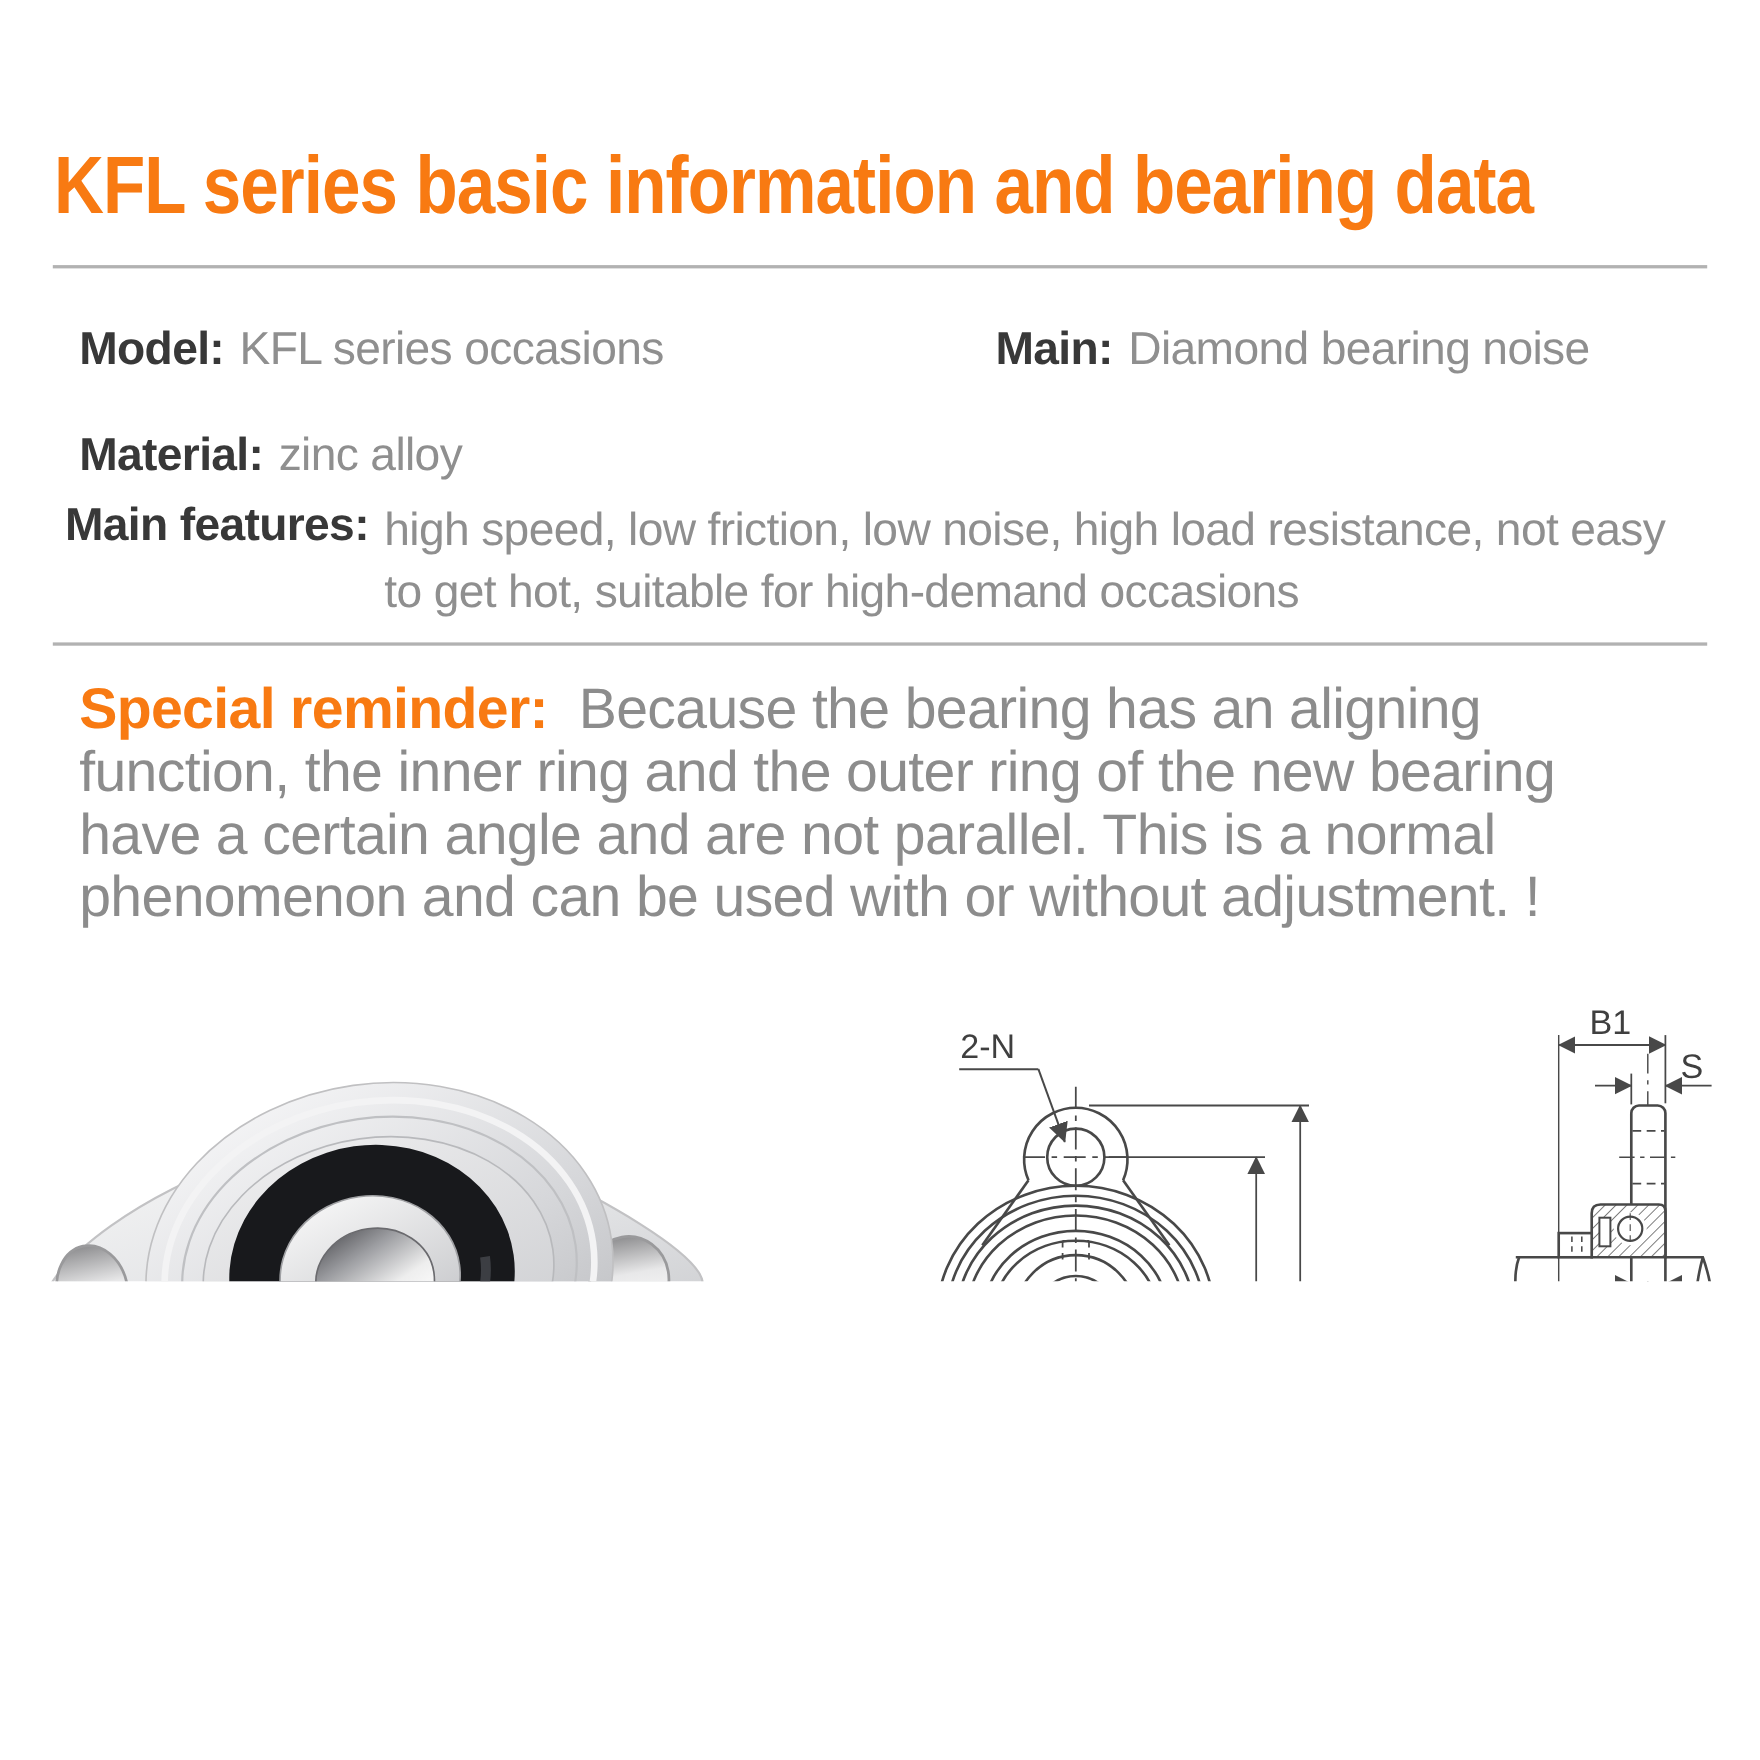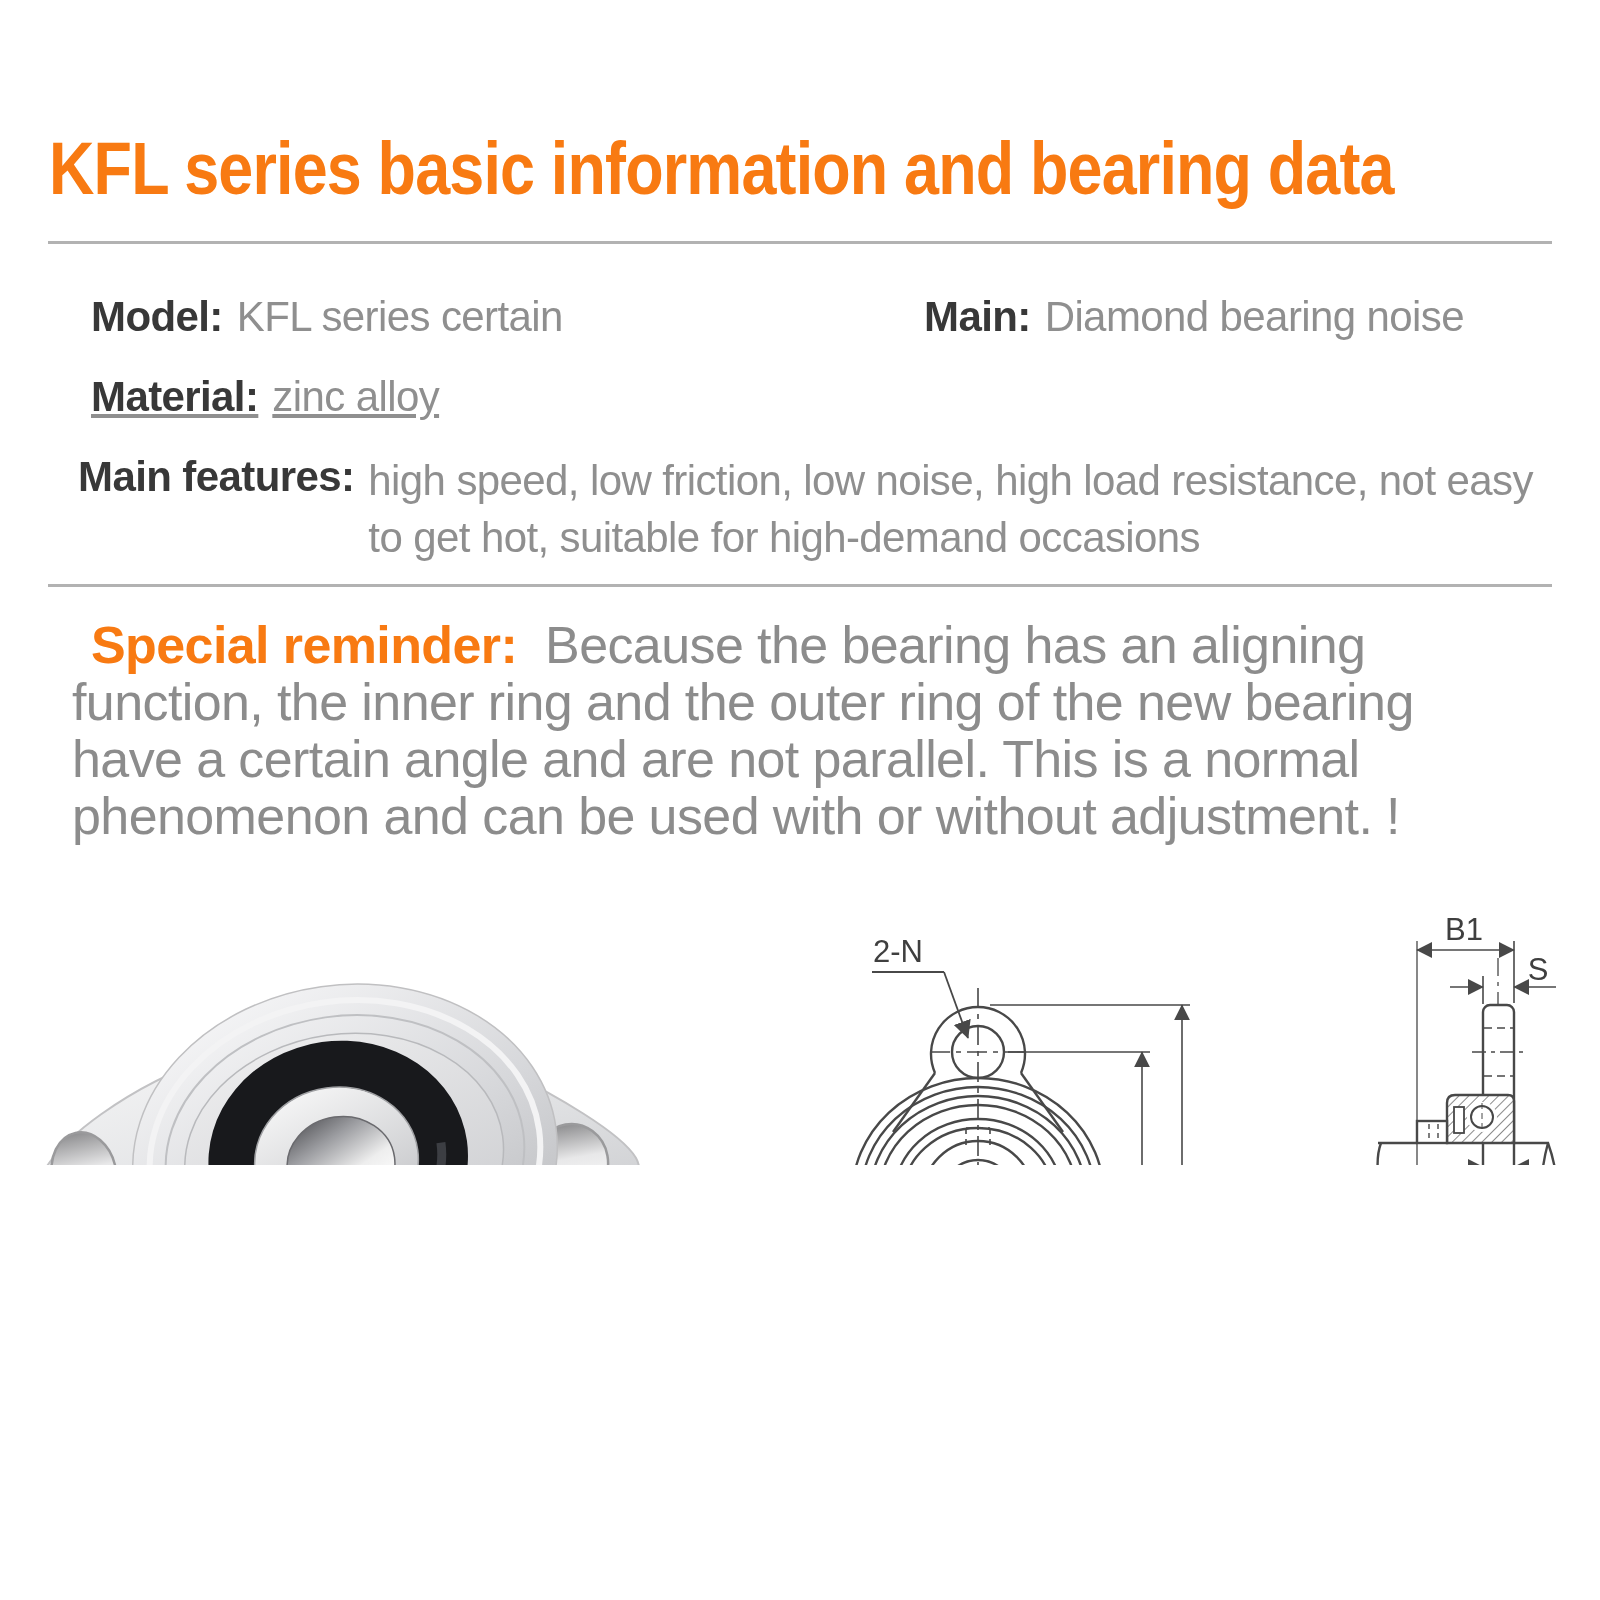--- a/index.html
+++ b/index.html
@@ -3,43 +3,43 @@
 <meta charset="utf-8">
 <style>
   html,body{margin:0;padding:0;background:#fff;}
   .page{position:relative;width:1600px;height:1165px;background:#ffffff;overflow:hidden;
         font-family:"Liberation Sans", sans-serif;}
   .title{position:absolute;left:49px;top:126px;font-size:74px;font-weight:700;color:#f87a12;
          white-space:nowrap;letter-spacing:-1px;transform:scaleX(0.85);transform-origin:0 0;}
   .divider{position:absolute;left:48px;width:1504px;height:3px;background:#b2b2b2;}
   .d1{top:241px;} .d2{top:584px;}
   .row{position:absolute;font-size:42px;letter-spacing:-0.6px;color:#8f8f8f;line-height:1.18;}
-  .lab{font-weight:700;color:#383838;margin-right:14px;margin-left:19px;}
+  .lab{font-weight:700;color:#383838;margin-right:14px;}
   .model-row{left:72px;top:292px;}
   .name-row{left:905px;top:292px;}
-  .material-row{left:72px;top:372px;text-decoration:underline;}
+  .material-row{left:72px;top:388px;}
   .features-row{left:59px;top:452px;display:flex;align-items:flex-start;}
   .features-row .lab{white-space:nowrap;}
   .fval{width:1170px;line-height:57px;}
   .reminder{position:absolute;left:72px;top:617px;width:1390px;font-size:52px;
             letter-spacing:-0.6px;color:#8c8c8c;line-height:57px;}
   .rlab{color:#f87a12;}
   svg text{font-family:"Liberation Sans", sans-serif;}
 </style>
 </head>
 <body>
 
 <div class="page">
 
   <div class="title">KFL series basic information and bearing data</div>
 
   <div class="divider d1"></div>
 
   <div class="row model-row">
-    <span class="lab">Model:</span><span>KFL series certain</span>
+    <span class="lab">Model:</span><span>KFL series occasions</span>
   </div>
 
   <div class="row name-row">
     <span class="lab">Main:</span><span>Diamond bearing noise</span>
   </div>
 
   <div class="row material-row">
     <span class="lab">Material:</span><span>zinc alloy</span>
   </div>
 

